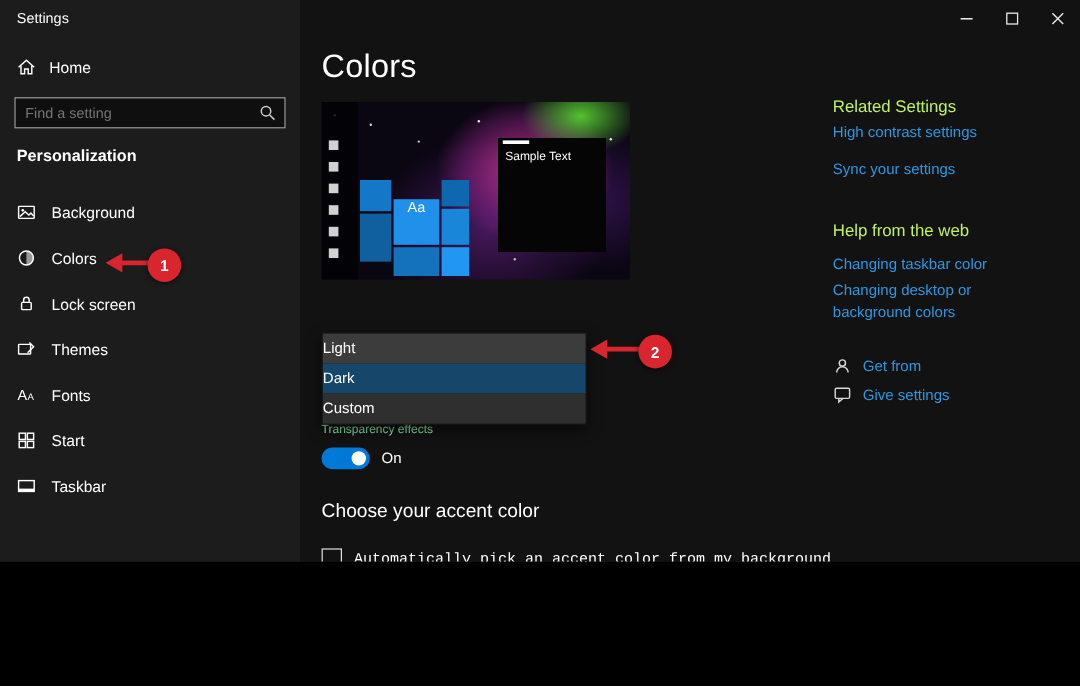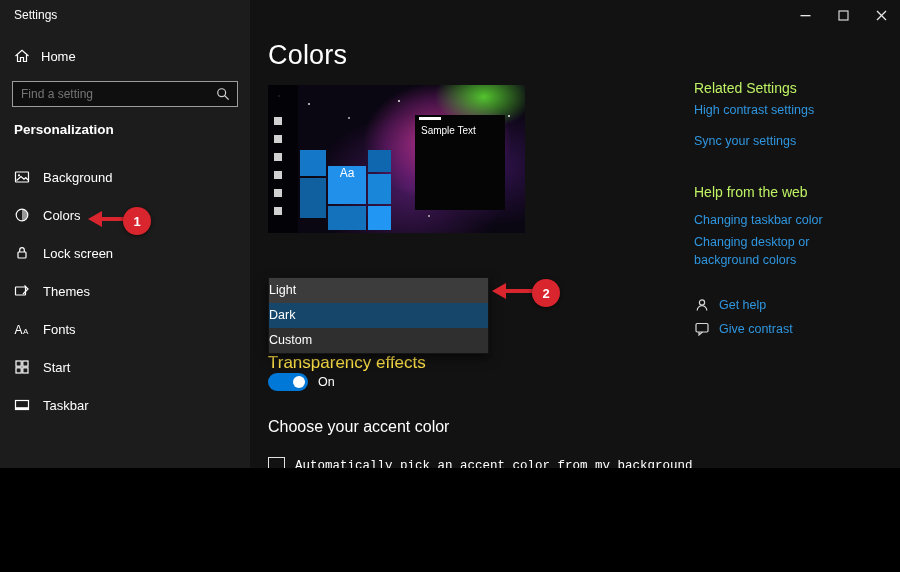--- a/index.html
+++ b/index.html
@@ -43,21 +43,21 @@
   .sample-win { position:absolute; left:147px; top:30px; width:90px; height:95px; background:#050505; }
   .sample-bar { position:absolute; left:4px; top:2px; width:22px; height:3px; background:#fff; }
   .sample-text { position:absolute; left:6px; top:10px; font-size:10px; color:#fff; }
 
   
   .dropdown { position:absolute; left:18px; top:277px; width:221px; z-index:20; box-shadow:0 4px 10px rgba(0,0,0,.6); border:1px solid #141414; }
   .dd-row { height:25px; line-height:25px; font-size:12.5px; background:#2f2f2f; cursor:pointer; }
   .dd-row.hover { background:#3c3c3c; }
   .dd-row.selected { background:var(--dropdown-selected,#17466b); }
 
-  .transparency-label { position:absolute; left:18px; top:353px; font-size:17px; color:#fde047; }
+  .transparency-label { position:absolute; left:18px; top:353px; font-size:10px; color:#86efac; }
   .toggle { position:absolute; left:18px; top:373px; width:40px; height:18px; border-radius:9px; background:var(--accent,#0078d7); cursor:pointer; }
   .knob { position:absolute; right:3px; top:3px; width:12px; height:12px; border-radius:50%; background:#fff; }
   .toggle-state { position:absolute; left:68px; top:375px; font-size:12.5px; }
 
   .accent-heading { position:absolute; left:18px; top:418px; font-size:16px; font-weight:400; }
   .chk-row { position:absolute; left:18px; top:457px; display:flex; align-items:center; gap:10px; cursor:pointer; }
   .chk-box { width:17px; height:17px; border:1.5px solid #e2e2e2; background:transparent; flex:0 0 17px; }
   .chk-label { font-size:12.5px;font-family:Liberation Mono, monospace; }
   .recent-label { position:absolute; left:18px; top:494px; font-size:14px; color:#e6e6e6; }
   .swatches { position:absolute; left:18px; top:513px; display:flex; gap:2px; }
@@ -244,28 +244,28 @@
 
       <div class="rc-head" style="top:184px">Help from the web</div>
       <div class="rc-link" style="top:211px">Changing taskbar color</div>
       <div class="rc-link" style="top:233px">Changing desktop or background colors</div>
 
       <div class="rc-iconrow" style="top:297px;left:0">
         <svg class="icon16" viewBox="0 0 16 16" fill="none" stroke="#d8d8d8" stroke-width="1.2">
             <circle cx="8" cy="5.5" r="2.6"></circle>
             <path d="M3.2 13.5 a4.8 4.8 0 0 1 9.6 0"></path>
           </svg>
-        <span class="txt">Get help</span>
+        <span class="txt">Get from</span>
       </div>
       <div class="rc-iconrow" style="top:321px;left:0">
         <svg class="icon16" viewBox="0 0 16 16" fill="none" stroke="#d8d8d8" stroke-width="1.2">
             <rect x="2" y="2.5" width="12" height="8.5" rx="1.2"></rect>
             <path d="M5 11 L5 14 L8.5 11"></path>
           </svg>
-        <span class="txt">Give contrast</span>
+        <span class="txt">Give settings</span>
       </div>
     </div>
   </main>
 
   <div class="anno anno-head" style="left:88px;top:211px"></div>
   <div class="anno anno-line" style="left:100px;top:217px;width:26px"></div>
   <div class="anno anno-circle" style="left:123px;top:207px">1</div>
 
   <div class="anno anno-head" style="left:492px;top:283px"></div>
   <div class="anno anno-line" style="left:504px;top:289px;width:30px"></div>

